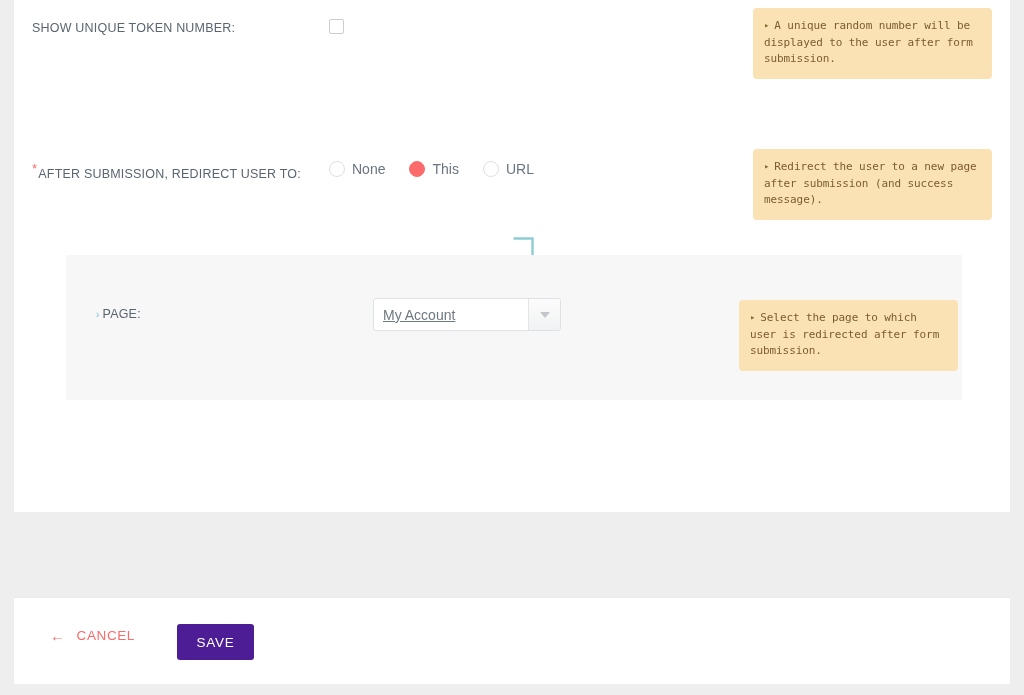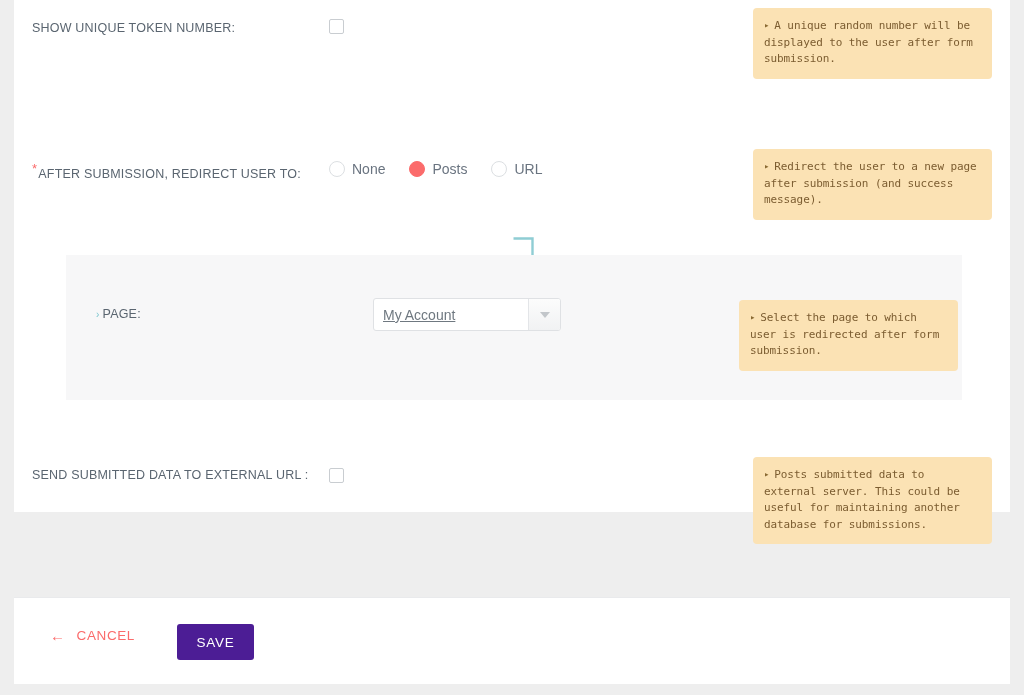--- a/index.html
+++ b/index.html
@@ -279,21 +279,21 @@
           <span class="req-star">*</span><span>AFTER SUBMISSION, REDIRECT USER TO:</span>
         </div>
 
         <div class="radio-group" style="left:315px;top:21px;">
           <label class="radio-item">
             <span class="radio-dot"></span>
             <span class="radio-label">None</span>
           </label>
           <label class="radio-item">
             <span class="radio-dot checked"></span>
-            <span class="radio-label">Posts</span>
+            <span class="radio-label">This</span>
           </label>
           <label class="radio-item">
             <span class="radio-dot"></span>
             <span class="radio-label">URL</span>
           </label>
         </div>
 
         <div class="tip" style="left:739px;top:9px;width:239px;">
           <span class="tri">▸</span><span>Redirect the user to a new page after submission (and success message).</span>
         </div>
@@ -316,29 +316,20 @@
           <div class="select-arrow">
               <i></i>
             </div>
         </div>
 
         <div class="tip" style="left:673px;top:45px;width:219px;">
           <span class="tri">▸</span><span>Select the page to which user is redirected after form submission.</span>
         </div>
       </div>
 
-      <div class="row" style="top:400px;height:197px;">
-        <div class="field-label" style="left:18px;top:67px;">SEND SUBMITTED DATA TO EXTERNAL URL :</div>
-
-        <div class="cbx" style="left:315px;top:68px;"></div>
-
-        <div class="tip" style="left:739px;top:57px;width:239px;">
-          <span class="tri">▸</span><span>Posts submitted data to external server. This could be useful for maintaining another database for submissions.</span>
-        </div>
-      </div>
 
     </div>
 
     <div class="footer">
       <button class="btn-cancel">
         <span class="bk">←</span>
           <span>CANCEL</span>
       </button>
     </div>
 

